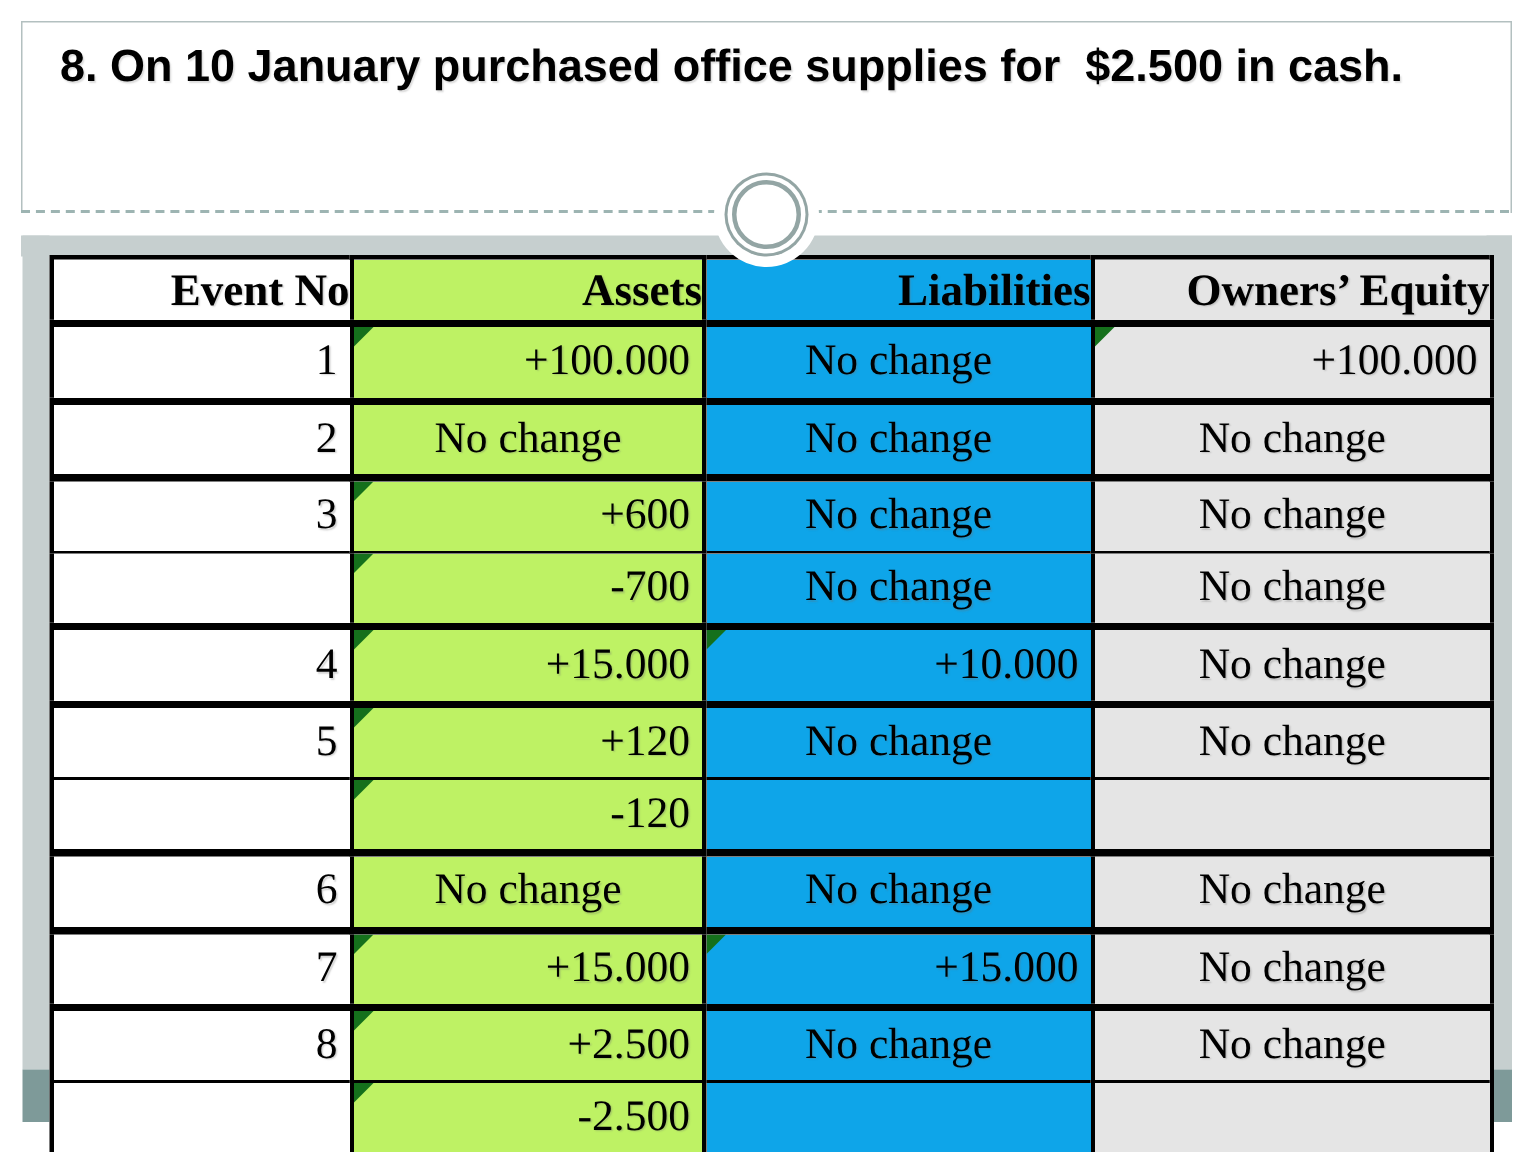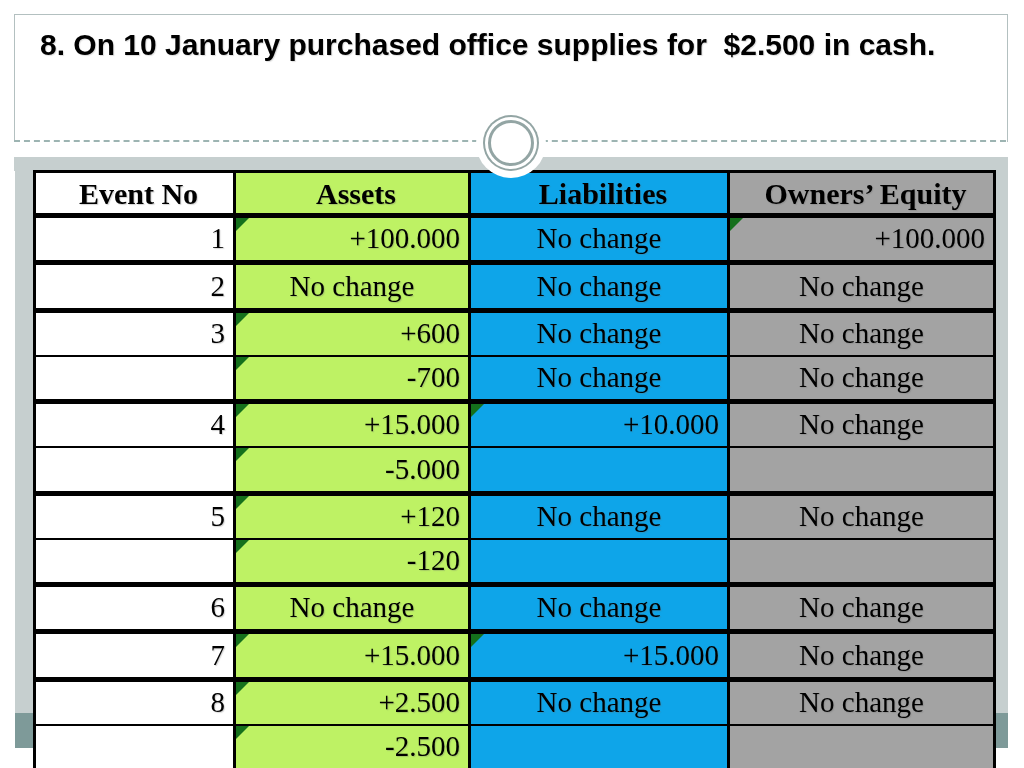--- a/index.html
+++ b/index.html
@@ -57,29 +57,29 @@
   table.accounting th, table.accounting td {
     border-left: 3px solid #000; border-right: 3px solid #000;
     border-top: 2px solid #000; border-bottom: 2px solid #000;
     overflow: hidden; position: relative;
     text-shadow: 1px 1px 1px rgba(110,110,110,0.3);
     line-height: 1.1;
   }
   table.accounting { border: 3px solid #000; border-bottom: none; }
   table.accounting thead tr { height: 44px; }
   table.accounting th {
-    font-size: 30px; font-weight: bold; text-align: center;
+    font-size: 30px; font-weight: bold; text-align: right;
     padding: 0 0 0 8px; border-bottom-width: 5px;
   }
   tr.thick td { border-top-width: 5px; }
   tr.bold td { font-weight: bold; }
   .col-event        { background: #ffffff; }
   .col-assets       { background: #bef264; }
   .col-liabilities  { background: #0ea5e9; }
-  .col-equity       { background: #a3a3a3; }
+  .col-equity       { background: #e5e5e5; }
   td.ar { text-align: right; padding-right: 8px; }
   td.ac { text-align: center; }
   td.al { text-align: left; padding-left: 8px; }
   .marker {
     position: absolute; top: 0; left: 0; width: 0; height: 0;
     border-top: 13px solid #15701c; border-right: 13px solid transparent;
   }
 </style>
 </head>
 <body>
@@ -133,26 +133,20 @@
         <td class="col-assets ar"><span class="marker"></span><span>-700</span></td>
         <td class="col-liabilities ac"><span>No change</span></td>
         <td class="col-equity ac"><span>No change</span></td>
       </tr>
       <tr class="thick">
         <td class="col-event ar">4</td>
         <td class="col-assets ar"><span class="marker"></span><span>+15.000</span></td>
         <td class="col-liabilities ar"><span class="marker"></span><span>+10.000</span></td>
         <td class="col-equity ac"><span>No change</span></td>
       </tr>
-      <tr>
-        <td class="col-event ar"></td>
-        <td class="col-assets ar"><span class="marker"></span><span>-5.000</span></td>
-        <td class="col-liabilities ar"><span></span></td>
-        <td class="col-equity ar"><span></span></td>
-      </tr>
       <tr class="thick">
         <td class="col-event ar">5</td>
         <td class="col-assets ar"><span class="marker"></span><span>+120</span></td>
         <td class="col-liabilities ac"><span>No change</span></td>
         <td class="col-equity ac"><span>No change</span></td>
       </tr>
       <tr>
         <td class="col-event ar"></td>
         <td class="col-assets ar"><span class="marker"></span><span>-120</span></td>
         <td class="col-liabilities ar"><span></span></td>

